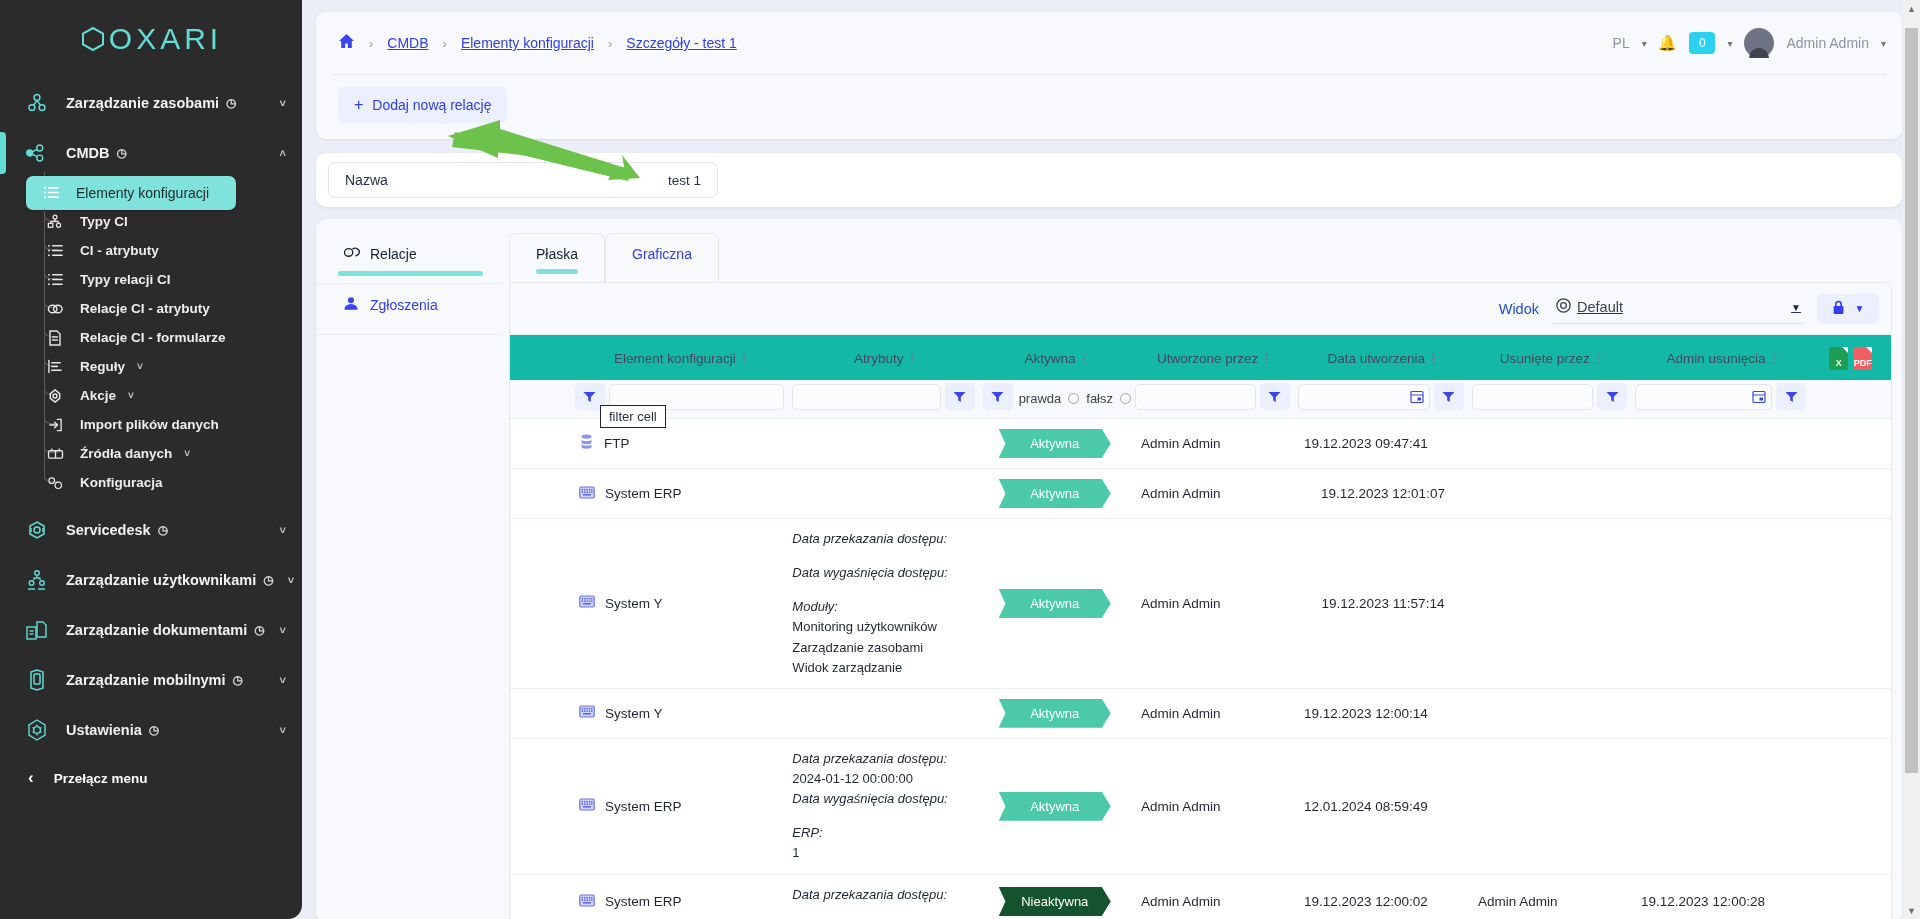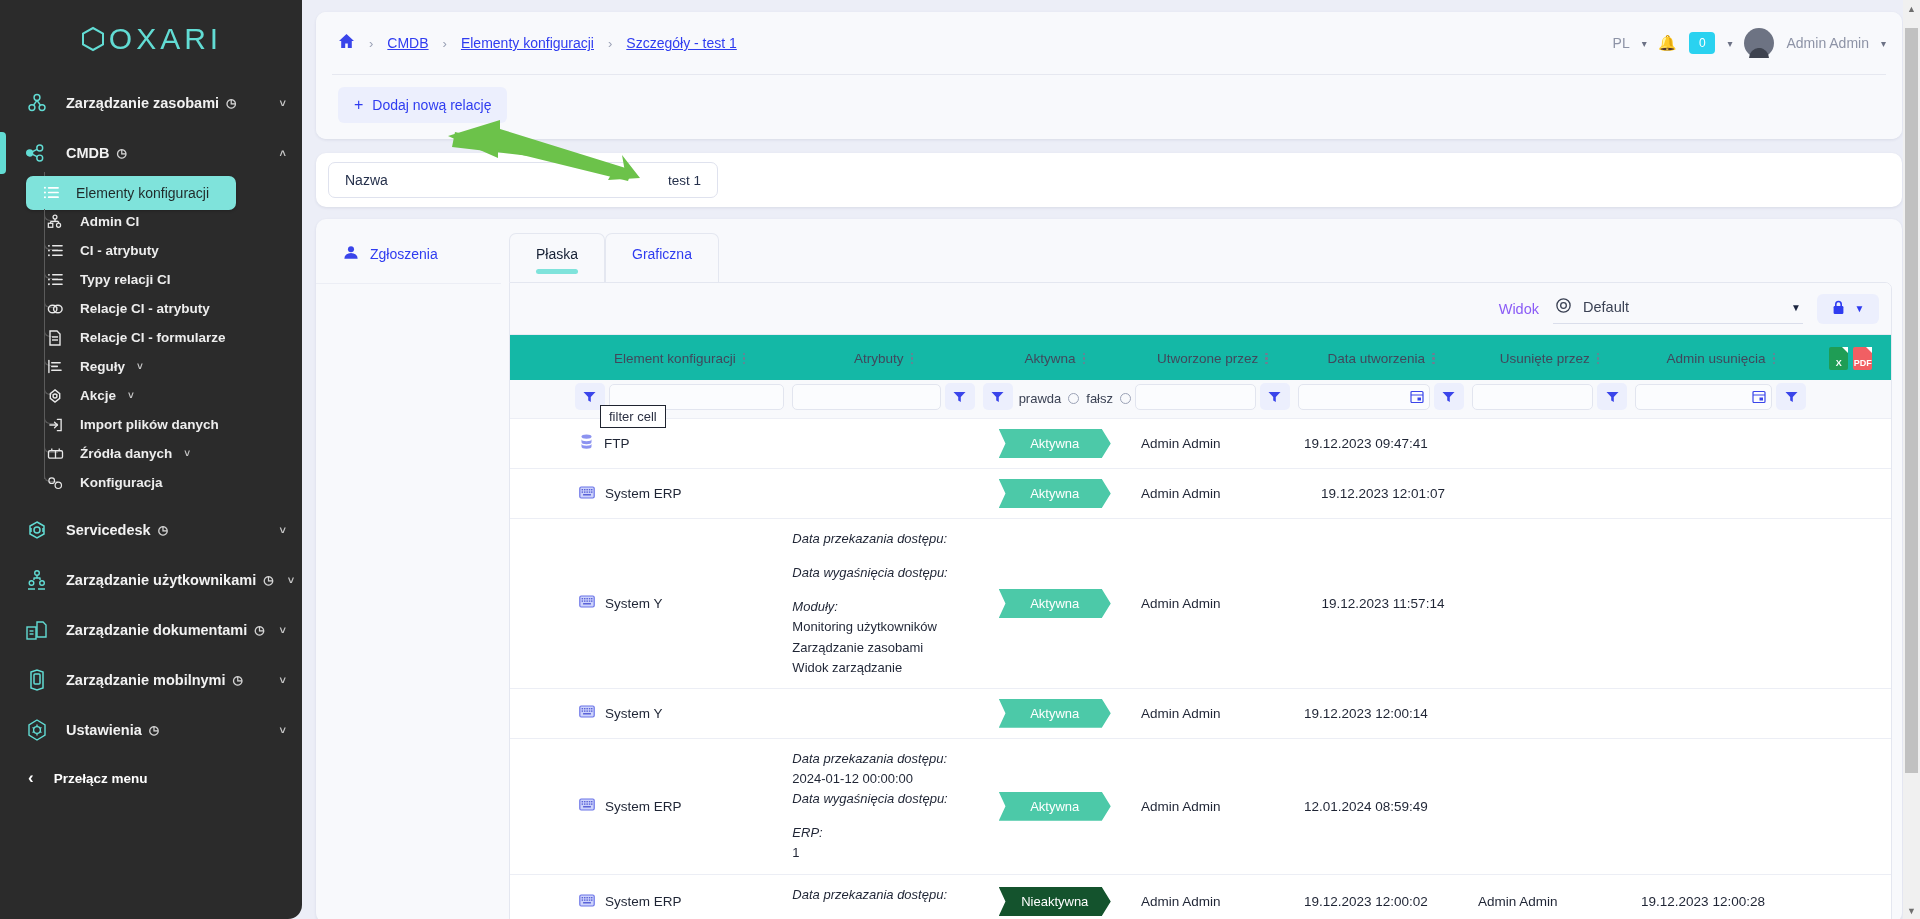--- a/index.html
+++ b/index.html
@@ -153,24 +153,24 @@
   .tab:not(.active) .tab-underline{ background:transparent; }
 
   .grid-wrap{
     flex:1; background:#fff; border:1px solid #e4e7f0; border-radius:0 7px 0 0;
     display:flex; flex-direction:column; overflow:hidden;
   }
   .grid-toolbar{
     height:52px; background:#f8f9fc; display:flex; align-items:center; justify-content:flex-end;
     padding:0 12px 0 0; gap:0; border-bottom:1px solid #e9ebf3;
   }
-  .widok-label{ color:#8b5cf6; font-size:14.5px; margin-right:14px;}
+  .widok-label{ color:#1d4ed8; font-size:14.5px; margin-right:14px;}
   .widok-select{
-    display:flex; align-items:center; gap:11px; width:250px;
-    border-bottom:1px solid #dadeeb; padding:4px 2px 6px 2px; cursor:pointer;
+    display:flex; align-items:center; gap:5px; width:250px;
+    border-bottom:1px solid #dadeeb; padding:4px 2px 6px 2px; cursor:pointer;text-decoration:underline;
   }
   .widok-select .val{ color:#3b4254; font-size:14.5px;}
   .widok-select .arrow{ margin-left:auto; font-size:10px; color:#1c2540;}
   .lock-btn{
     margin-left:14px; background:#eceffd; border-radius:6px; height:30px; width:62px;
     display:flex; align-items:center; justify-content:center; gap:10px; cursor:pointer;
     color:#2f3cf0;
   }
   .lock-btn .caretd{ font-size:10px; }
 
@@ -331,21 +331,21 @@
               <svg width="16" height="15" viewBox="0 0 18 16" fill="none" stroke="#e8e8e8" stroke-width="1.4">
                 <circle cx="9" cy="3" r="2.2"></circle>
                   <rect x="1.5" y="10" width="5" height="4.5"></rect>
                   <circle cx="13" cy="12.2" r="2.3"></circle>
                 <line x1="9" y1="5.2" x2="9" y2="8"></line>
                   <line x1="4" y1="8" x2="13" y2="8"></line>
                   <line x1="4" y1="8" x2="4" y2="10"></line>
                   <line x1="13" y1="8" x2="13" y2="9.9"></line>
               </svg>
             </span>
-            <span>Admin CI</span>
+            <span>Typy CI</span>
           </div>
         </div>
 
 
         <div class="sub-row">
             <span class="hook"></span>
           <div class="sub-item">
             <span class="sico">
               <svg width="17" height="15" viewBox="0 0 18 16" fill="none" stroke="#e8e8e8" stroke-width="1.6" stroke-linecap="round">
                 <circle cx="2" cy="3" r="1" fill="#e8e8e8" stroke="none"></circle>
@@ -607,20 +607,32 @@
     <div class="name-card">
       <div class="name-field">
         <span>Nazwa</span>
         <span class="val">test 1</span>
       </div>
     </div>
 
     <div class="content-card">
 
       <div class="lpanel">
+        <div class="lpanel-item active">
+          <div class="row">
+            <span>
+              <svg width="18" height="16" viewBox="0 0 19 16" fill="none" stroke="#1c2540" stroke-width="1.4">
+                <ellipse cx="7" cy="8.5" rx="4.4" ry="4"></ellipse>
+                  <path d="M11 5 a4.4 4 0 1 1 3 7"></path>
+              </svg>
+            </span>
+            <span>Relacje</span>
+          </div>
+          <div class="lp-underline"></div>
+        </div>
         <div class="lpanel-item">
           <div class="row">
             <span>
               <svg width="18" height="16" viewBox="0 0 19 16" fill="#3a45ea">
                 <circle cx="9.5" cy="5" r="3.2"></circle>
                   <path d="M2.5 15 a7 6 0 0 1 14 0 z"></path>
               </svg>
             </span>
             <span>Zgłoszenia</span>
           </div>

